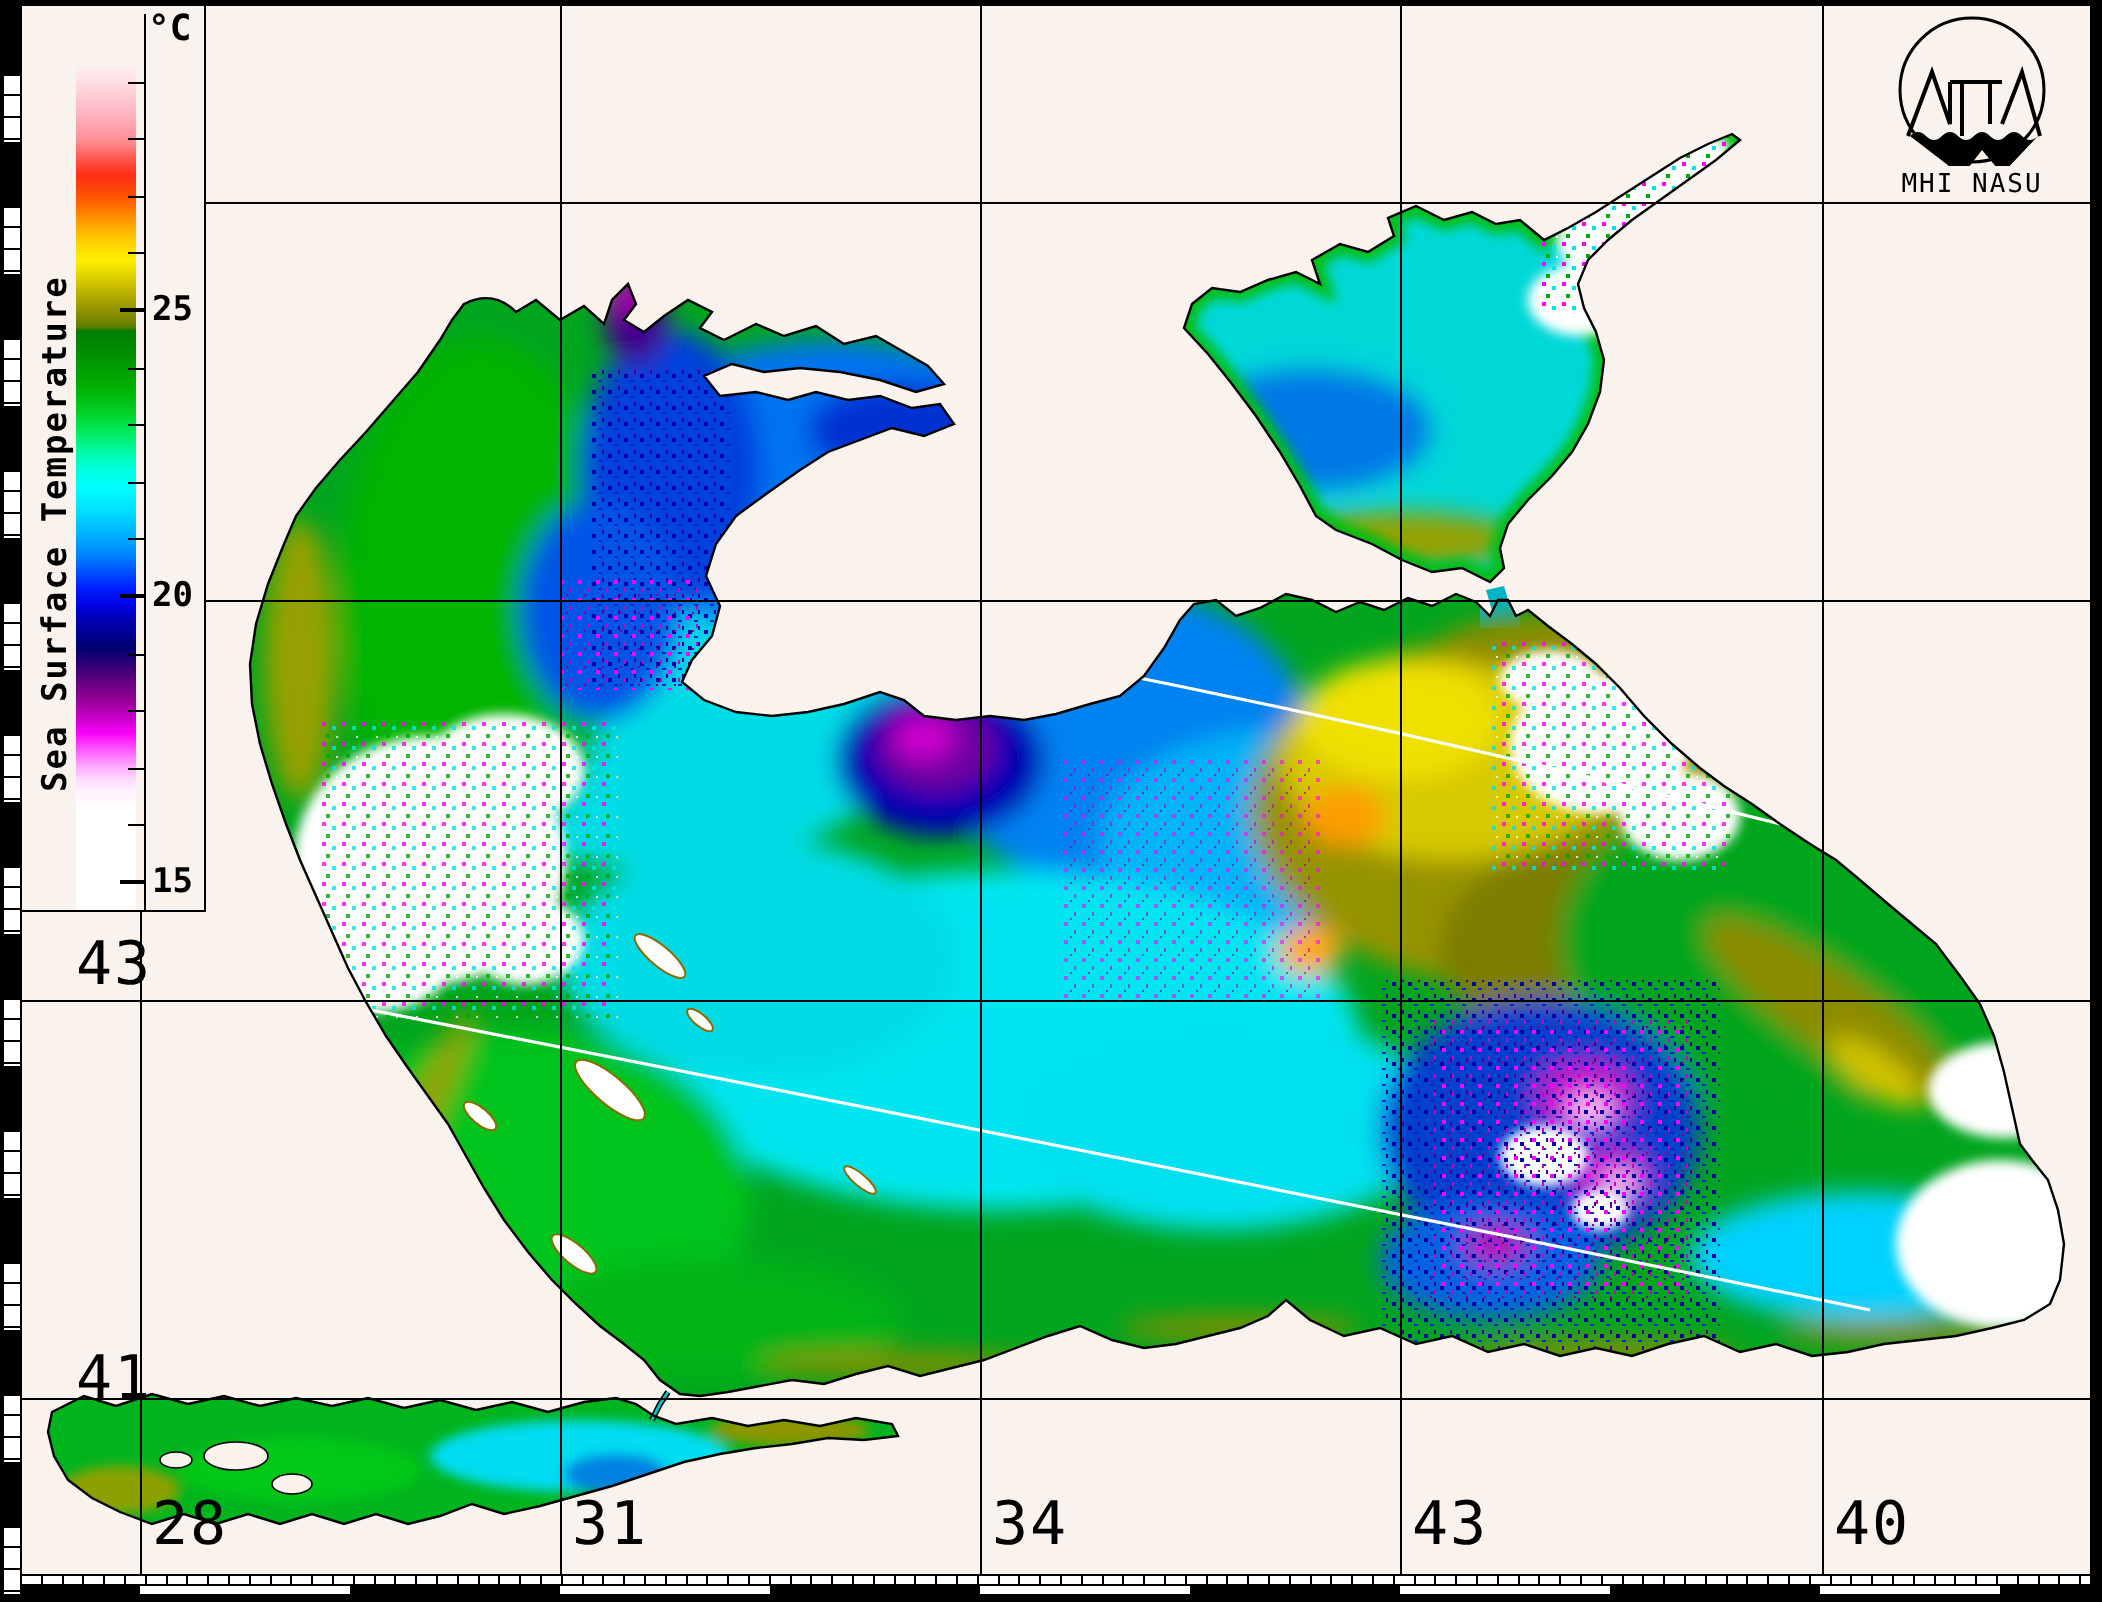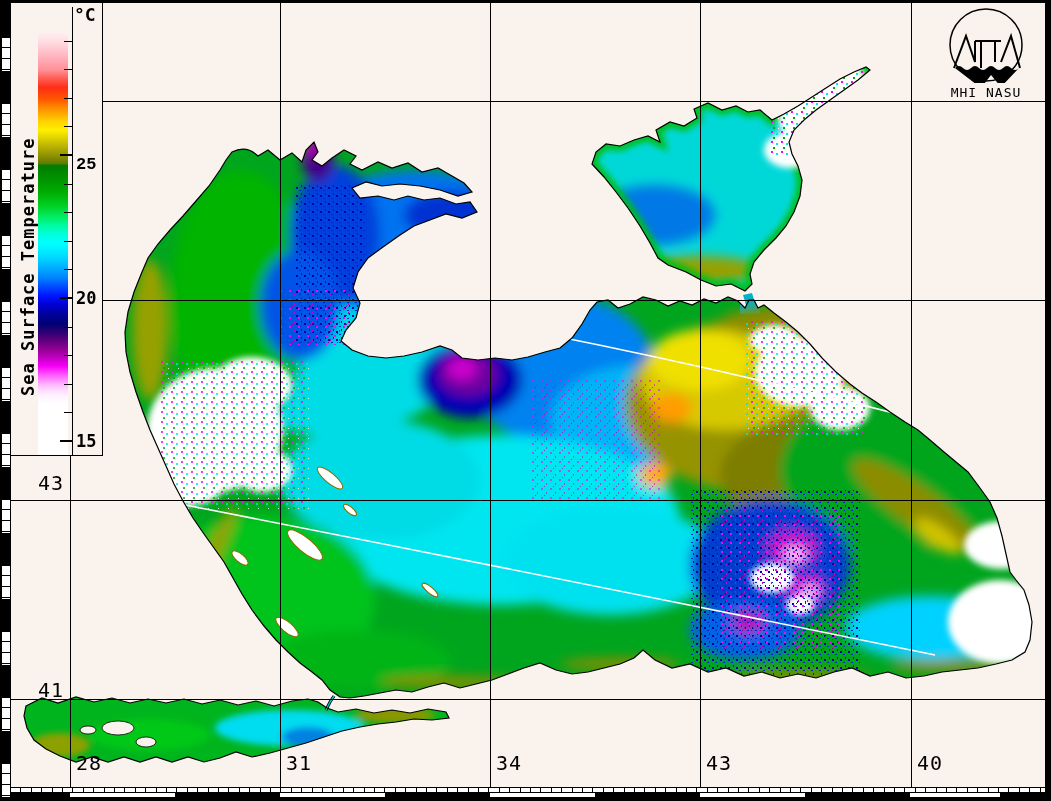--- a/index.html
+++ b/index.html
@@ -17,21 +17,21 @@
       repeating-linear-gradient(180deg,#000 0 1px,transparent 1px 11px);
     background-position:0 2px,0 0;}
   #ruler-bottom{position:absolute;left:10px;top:787px;width:1035px;height:10px;z-index:35;border-top:1px solid #000;}
   #ruler-bottom .ticks{height:4px;border-bottom:1px solid #000;background-color:#fff;
     background-image:repeating-linear-gradient(90deg,#000 0 1px,transparent 1px 10.4px);}
   #ruler-bottom .blocks{height:4px;background-color:#fff;
     background-image:repeating-linear-gradient(90deg,#000 0 105px,transparent 105px 210px);
     background-position:-45px 0;}
   #map-svg{position:absolute;left:10px;top:3px;z-index:1;}
   .gridline{position:absolute;background:#000;z-index:4;}
-  .lat-label,.lon-label{position:absolute;z-index:6;font-size:20px;line-height:30px;letter-spacing:1px;}
+  .lat-label,.lon-label{position:absolute;z-index:6;font-size:30px;line-height:30px;letter-spacing:1px;}
   #colorbar-panel{position:absolute;left:10px;top:3px;width:92px;height:452px;background:#faf3ed;
     border-right:1px solid #000;border-bottom:1px solid #000;z-index:20;}
   #cb-axis{position:absolute;left:62px;top:4px;width:1px;height:448px;background:#000;}
   #cb-bar{position:absolute;left:28px;top:30px;width:30px;height:422px;}
   .cb-tick{position:absolute;background:#000;}
   .cb-tick-label{position:absolute;left:66px;width:30px;font-size:17px;font-weight:bold;line-height:18px;}
   #cb-unit{position:absolute;left:64px;top:1px;font-size:18px;font-weight:bold;}
   #cb-title{position:absolute;left:8px;top:393px;transform:rotate(-90deg);transform-origin:0 0;
     width:320px;font-size:17px;font-weight:bold;letter-spacing:1px;white-space:nowrap;}
   #header-box{position:absolute;left:553px;top:21px;z-index:6;font-size:15px;font-weight:bold;
@@ -233,21 +233,21 @@
   <div id="colorbar-panel">
     <div id="cb-unit">°C</div>
     <div id="cb-axis"></div>
     <div id="cb-bar" style="background: linear-gradient(rgb(255, 238, 240) 0%, rgb(255, 221, 226) 2%, rgb(255, 182, 194) 5.4%, rgb(255, 143, 150) 8.8%, rgb(255, 90, 80) 10.9%, rgb(255, 45, 23) 12.9%, rgb(255, 85, 0) 15.6%, rgb(255, 152, 0) 18.3%, rgb(255, 211, 0) 21%, rgb(255, 240, 0) 23%, rgb(220, 207, 0) 25.1%, rgb(168, 164, 0) 27.8%, rgb(125, 136, 0) 29.8%, rgb(95, 124, 0) 30.9%, rgb(0, 125, 0) 31.4%, rgb(0, 145, 0) 34.3%, rgb(0, 173, 0) 37.7%, rgb(0, 210, 38) 41.1%, rgb(0, 239, 106) 43.8%, rgb(0, 252, 170) 45.9%, rgb(0, 255, 225) 47.9%, rgb(0, 255, 255) 49.9%, rgb(0, 225, 255) 52.6%, rgb(0, 180, 255) 55.3%, rgb(0, 130, 255) 58.1%, rgb(0, 75, 255) 60.1%, rgb(0, 25, 255) 62.1%, rgb(0, 0, 220) 64.1%, rgb(0, 0, 165) 66.2%, rgb(0, 0, 115) 68.9%, rgb(46, 0, 115) 70.9%, rgb(97, 0, 128) 72.9%, rgb(148, 0, 148) 75%, rgb(195, 0, 195) 77%, rgb(247, 0, 247) 79%, rgb(255, 90, 255) 81%, rgb(255, 173, 255) 83.1%, rgb(255, 215, 255) 84.4%, rgb(255, 243, 255) 86%, rgb(255, 255, 255) 88%, rgb(255, 255, 255) 100%);"></div>
     <div id="cb-ticks">
         <div class="cb-tick" style="left: 54px; top: 37.6px; width: 8px; height: 1px;"></div>
         <div class="cb-tick" style="left: 54px; top: 66.2px; width: 8px; height: 1px;"></div>
         <div class="cb-tick" style="left: 54px; top: 94.8px; width: 8px; height: 1px;"></div>
         <div class="cb-tick" style="left: 54px; top: 123.4px; width: 8px; height: 1px;"></div>
         <div class="cb-tick" style="left: 50px; top: 151px; width: 12px; height: 2px;"></div>
-        <div class="cb-tick-label" style="top: 153px; font-family: Liberation Mono, monospace;">25</div>
+        <div class="cb-tick-label" style="top: 143px;">25</div>
         <div class="cb-tick" style="left: 54px; top: 180.6px; width: 8px; height: 1px;"></div>
         <div class="cb-tick" style="left: 54px; top: 209.2px; width: 8px; height: 1px;"></div>
         <div class="cb-tick" style="left: 54px; top: 237.8px; width: 8px; height: 1px;"></div>
         <div class="cb-tick" style="left: 54px; top: 266.4px; width: 8px; height: 1px;"></div>
         <div class="cb-tick" style="left: 50px; top: 294px; width: 12px; height: 2px;"></div>
         <div class="cb-tick-label" style="top: 286px;">20</div>
         <div class="cb-tick" style="left: 54px; top: 323.6px; width: 8px; height: 1px;"></div>
         <div class="cb-tick" style="left: 54px; top: 352.2px; width: 8px; height: 1px;"></div>
         <div class="cb-tick" style="left: 54px; top: 380.8px; width: 8px; height: 1px;"></div>
         <div class="cb-tick" style="left: 54px; top: 409.4px; width: 8px; height: 1px;"></div>

